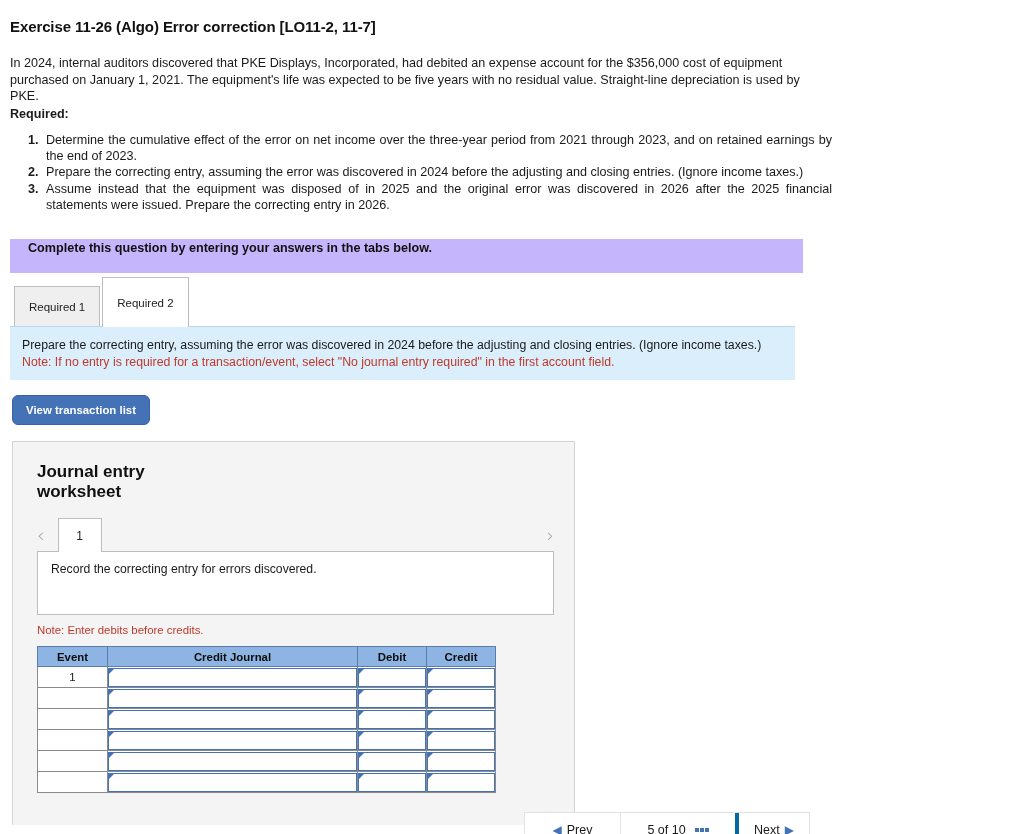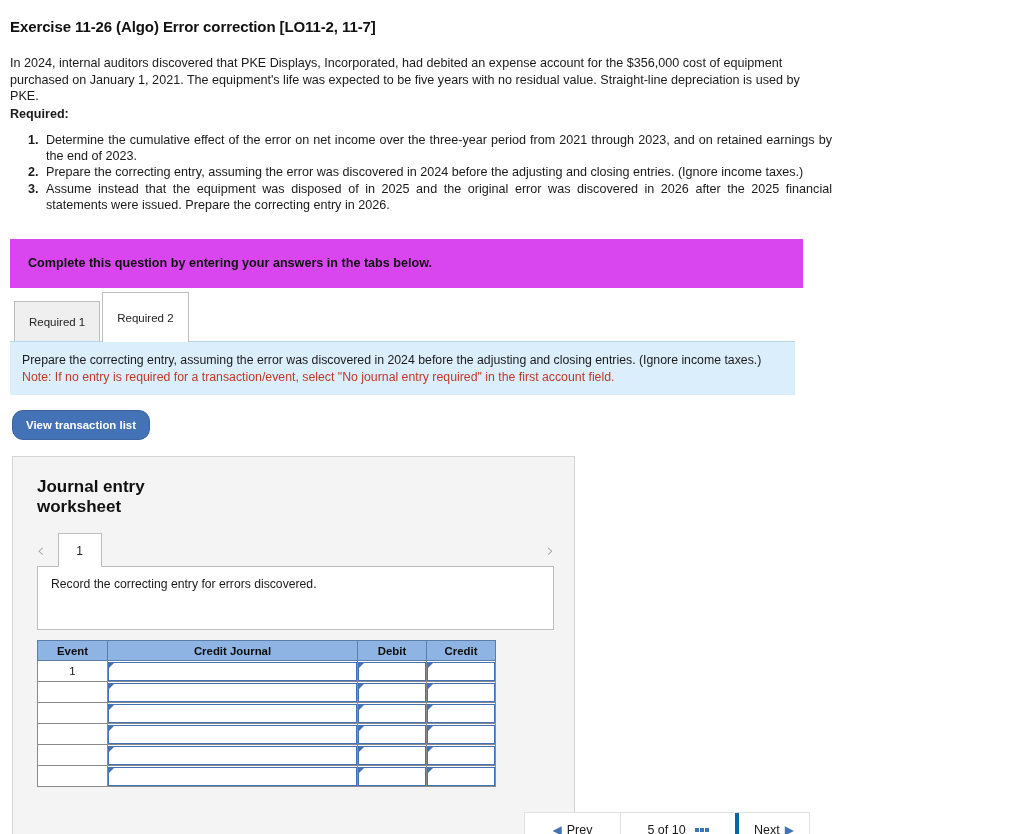--- a/index.html
+++ b/index.html
@@ -55,22 +55,22 @@
     margin-bottom: 0px;
     padding-left: 4px;
     color: #1a1a1a;
   }
   ol.requirements li::marker { font-weight: bold; }
 
   
   .complete-bar {
     margin: 26px 10px 0 10px;
     width: 775px;
-    background: #d946ef;
-    padding: 17px 0 18px 18px;
+    background: #c4b5fd;
+    padding: 2px 0 18px 18px;
     font-weight: bold;
     font-size: 12.6px;
     color: #111;
     box-sizing: content-box;
   }
 
   
   .tabs {
     margin: 13px 0 0 14px;
     display: flex;
@@ -122,21 +122,21 @@
   
   .view-btn {
     margin: 15px 0 0 12px;
     display: inline-block;
     background: #4472b6;
     color: #ffffff;
     font-weight: bold;
     font-size: 11.4px;
     padding: 8px 13px 8px 13px;
     border: 1px solid #3a63a0;
-    border-radius: 11px;
+    border-radius: 6px;
     cursor: pointer;
     line-height: 12px;
   }
 
   
   .worksheet {
     margin: 16px 0 0 12px;
     width: 563px;
     background: #f4f4f4;
     border: 1px solid #d4d4d4;
@@ -343,20 +343,21 @@
     <div class="ws-title">Journal entry worksheet</div>
 
     <div class="pager">
       <div class="chev left">‹</div>
       <div class="page-tab">1</div>
       <div class="chev right">›</div>
     </div>
 
     <div class="ws-desc">Record the correcting entry for errors discovered.</div>
 
+    <div class="debits-note">Note: Enter debits before credits.</div>
 
     <table class="journal">
       <colgroup>
         <col class="c-event">
           <col class="c-gj">
           <col class="c-debit">
           <col class="c-credit">
       </colgroup>
       <thead>
         <tr>

